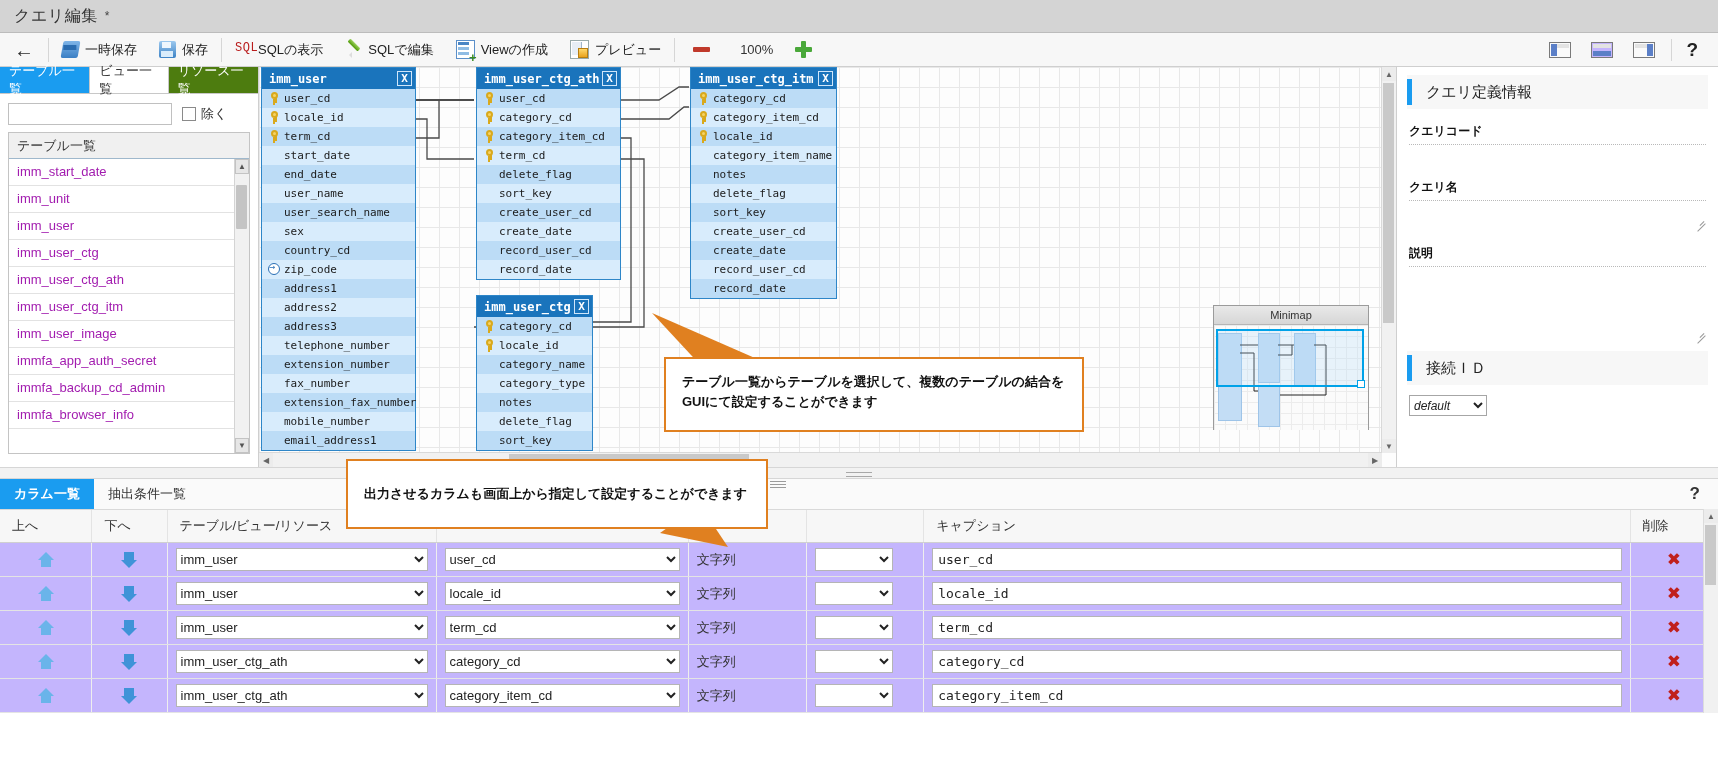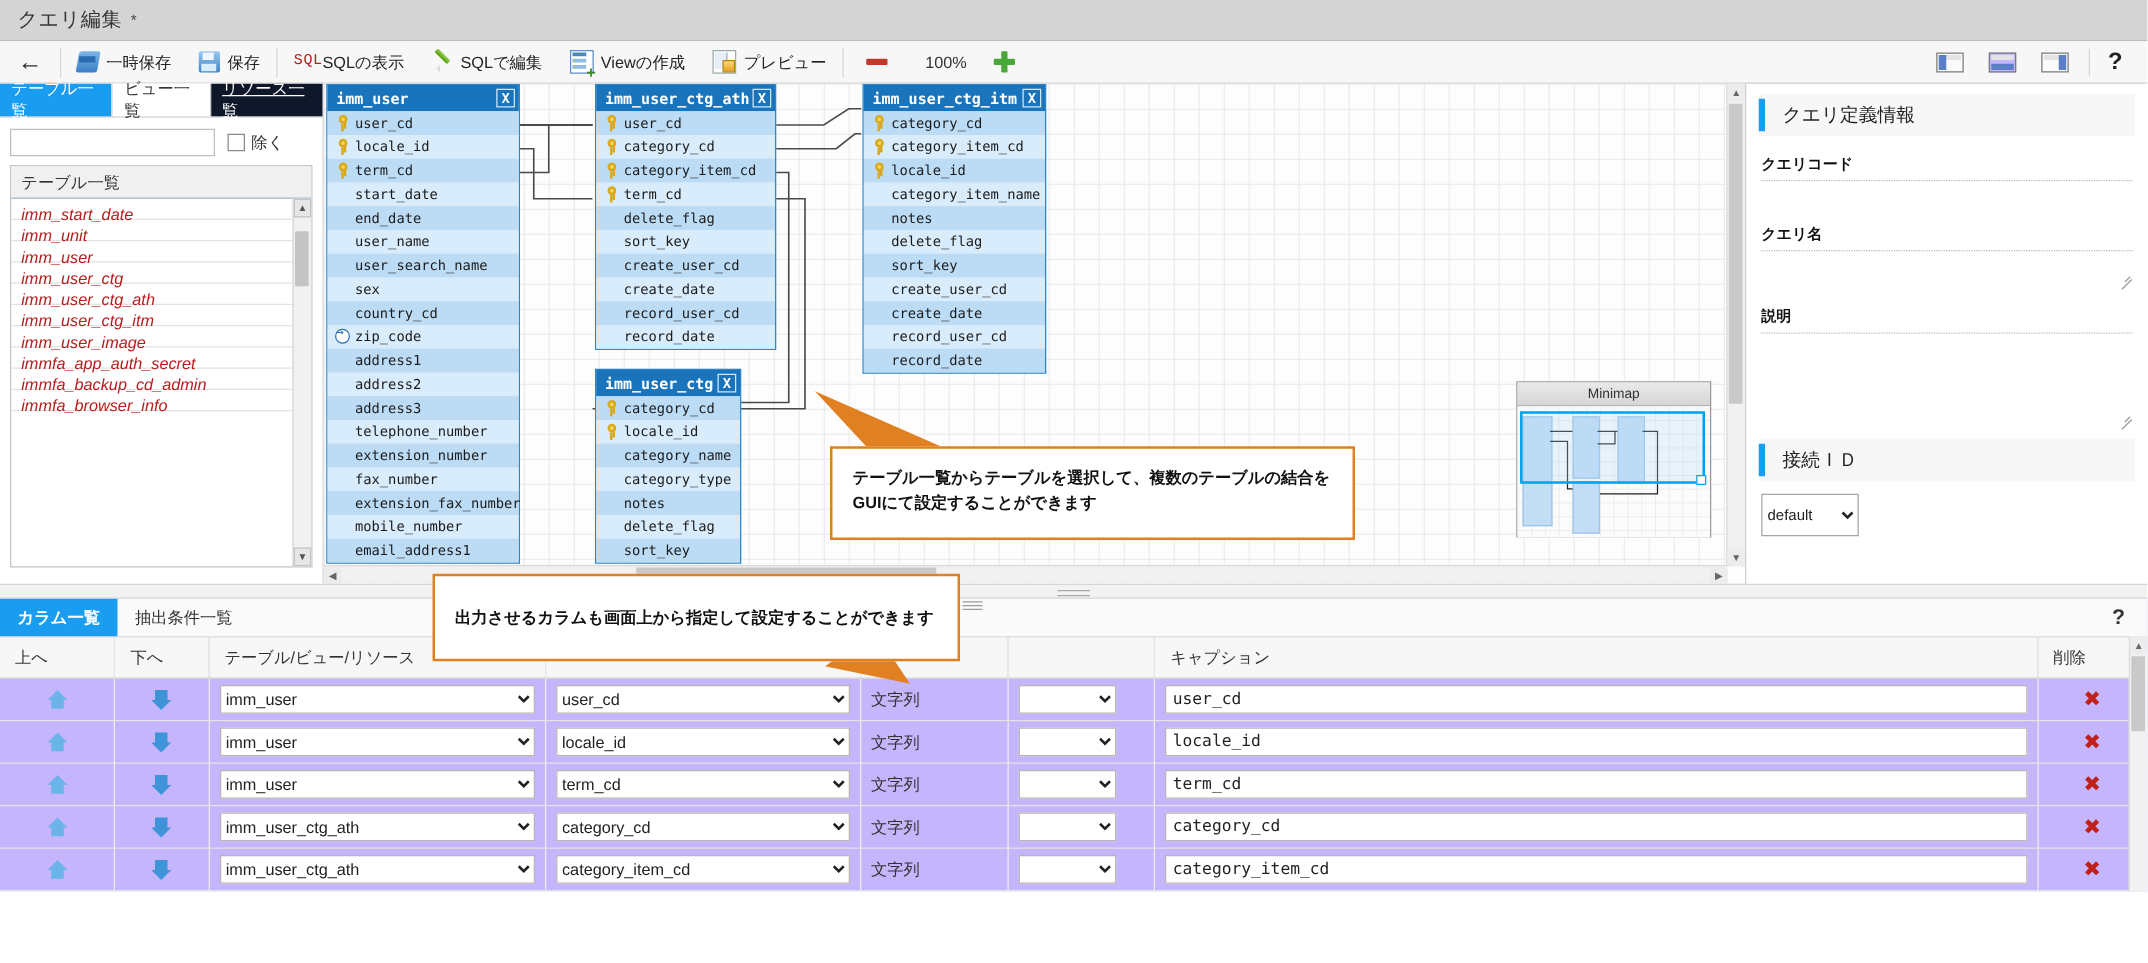--- a/index.html
+++ b/index.html
@@ -63,31 +63,31 @@
   
   .mainrow{display:flex;height:400px;}
 
   
   .sidebar{width:259px;box-sizing:border-box;border-right:1px solid #cfcfcf;background:#fff;position:relative;}
   .tabs{display:flex;height:26px;border-bottom:1px solid #c8c8c8;background:#fff;}
   .tab{display:flex;align-items:center;justify-content:center;font-size:13px;padding:0 9px;height:26px;
     box-sizing:border-box;cursor:default;}
   .tab.active{background:#1a9cf0;color:#fff;}
   .tab.plain{background:#fff;color:#333;border:1px solid #c8c8c8;border-bottom:none;border-top:none;}
-  .tab.dim{background:#0f172a;color:#fff;text-decoration:underline;}
+  .tab.dim{background:#4d7c0f;color:#fff;}
   .filterrow{display:flex;align-items:center;height:34px;padding:6px 8px 0 8px;box-sizing:border-box;}
   .filter-input{width:164px;height:22px;border:1px solid #c0c0c0;box-sizing:border-box;background:#fff;}
   .chk-wrap{display:flex;align-items:center;margin-left:10px;font-size:13px;color:#333;}
   .chk{width:12px;height:12px;border:1px solid #8a8a8a;background:#fff;margin-right:5px;display:inline-block;}
   .tbl-wrap{margin:4px 8px 0 8px;border:1px solid #c4c4c4;box-sizing:border-box;height:322px;position:relative;background:#fff;}
   .tbl-head{height:26px;background:#f0f0f0;border-bottom:1px solid #9fb8cc;display:flex;align-items:center;
     padding-left:8px;font-size:13px;color:#333;box-sizing:border-box;}
   .tbl-list{height:295px;overflow:hidden;position:relative;}
-  .tbl-item{height:17px;line-height:25px;padding-left:8px;font-size:13px;color:#b91c1c;border-bottom:1px solid #e2e2e2;
-    box-sizing:border-box;white-space:nowrap;font-style:italic;}
+  .tbl-item{height:27px;line-height:25px;padding-left:8px;font-size:13px;color:#a21caf;border-bottom:1px solid #e2e2e2;
+    box-sizing:border-box;white-space:nowrap;}
   .list-scroll{position:absolute;right:0;top:26px;width:14px;bottom:0;background:#f1f1f1;border-left:1px solid #d4d4d4;}
   .ls-up,.ls-dn{width:14px;height:15px;background:#e6e6e6;border:1px solid #c3c3c3;box-sizing:border-box;
     display:flex;align-items:center;justify-content:center;font-size:8px;color:#555;}
   .ls-dn{position:absolute;bottom:0;}
   .ls-thumb{position:absolute;top:26px;left:1px;width:11px;height:44px;background:#c4c4c4;border-radius:1px;}
 
   
   .canvas{flex:1;position:relative;overflow:hidden;
     background-color:#fdfdfd;
     background-image:linear-gradient(to right,#e8e8e8 1px,transparent 1px),
@@ -145,22 +145,22 @@
   .ip-bar{width:5px;height:26px;background:#1a9cf0;margin-right:14px;}
   .ip-section .t{font-size:15px;color:#222;}
   .ip-label{font-size:12px;font-weight:bold;color:#111;margin:14px 10px 0 12px;}
   .ip-line{margin:3px 12px 0 12px;border-bottom:1px dotted #b9b9b9;height:1px;}
   .ip-gap{height:22px;position:relative;margin:0 12px;}
   .ip-resize{position:absolute;right:0;bottom:0;width:10px;height:10px;}
   .ip-resize:before,.ip-resize:after{content:"";position:absolute;background:#9a9a9a;height:1px;width:11px;
     transform:rotate(-45deg);right:-1px;}
   .ip-resize:before{bottom:3px;}
   .ip-resize:after{bottom:7px;width:6px;right:1px;}
-  .ip-select{margin:10px 12px 12px 12px;width:78px;height:34px;border:1px solid #a6a6a6;background:#fff;
-    font-size:12px;color:#222;box-sizing:border-box;}
+  .ip-select{margin:10px 12px 12px 12px;width:78px;height:21px;border:1px solid #a6a6a6;background:#fff;
+    font-size:12px;color:#222;box-sizing:border-box;font-style:italic;}
 
   
   .splitter{height:10px;background:#f2f2f2;border-top:1px solid #d6d6d6;border-bottom:1px solid #d6d6d6;
     position:relative;}
   .splitter:after{content:"";position:absolute;left:50%;top:4px;width:26px;height:2px;margin-left:-13px;
     border-top:1px solid #a8a8a8;border-bottom:1px solid #a8a8a8;height:3px;}
 
   
   .bottom{position:relative;background:#c4b5fd;}
   .btabs{display:flex;height:30px;border-bottom:1px solid #d9d9d9;background:#fafafa;align-items:stretch;}

